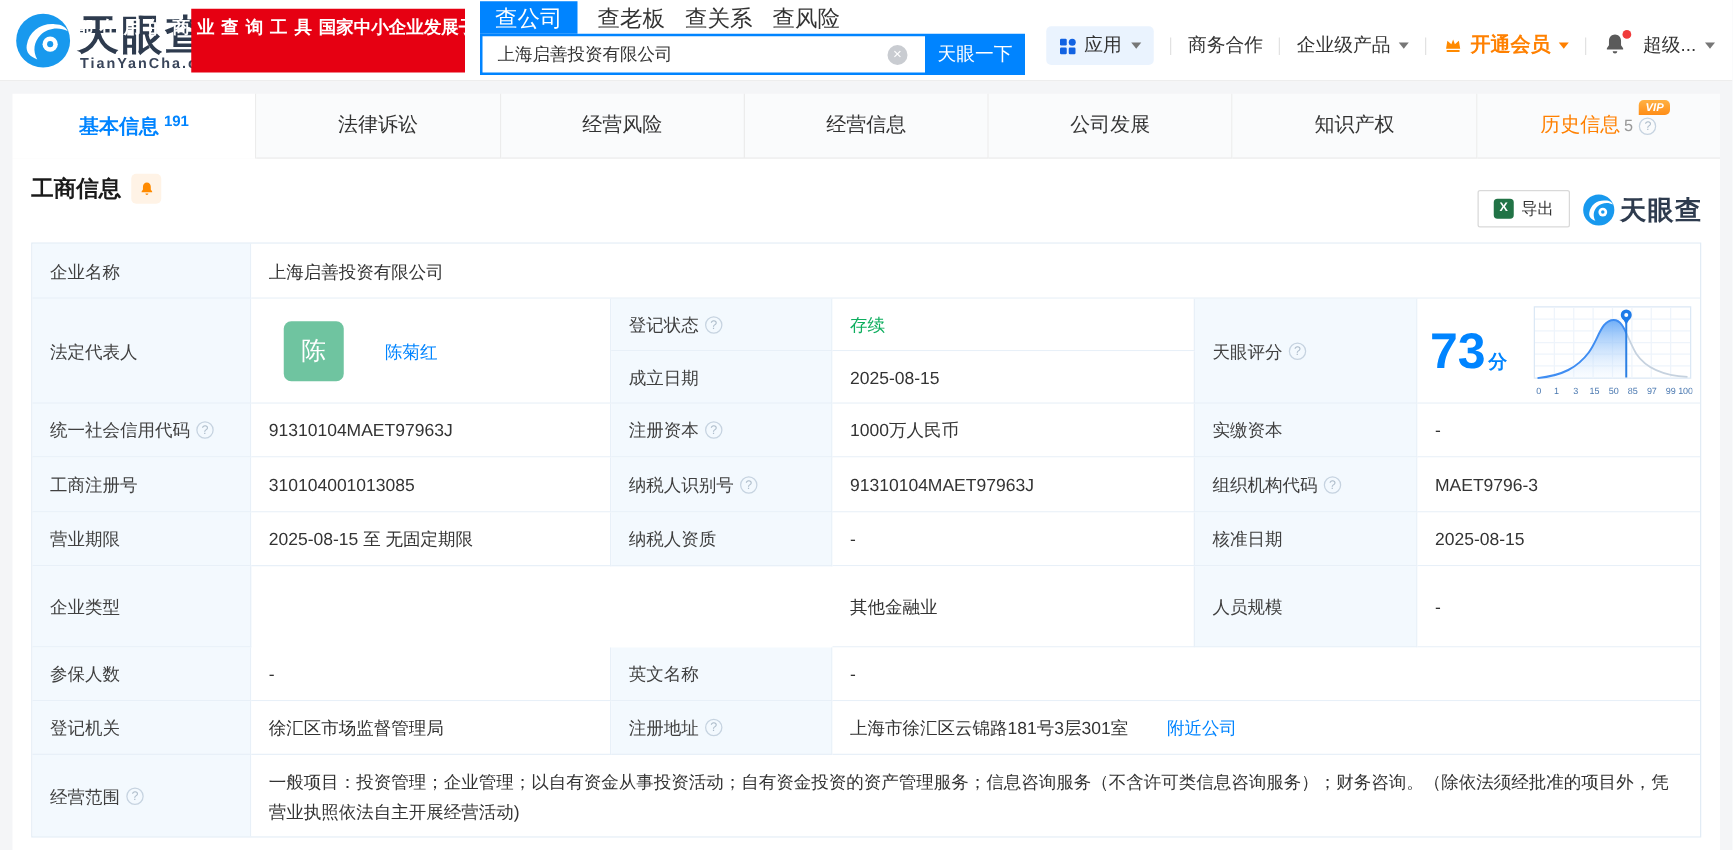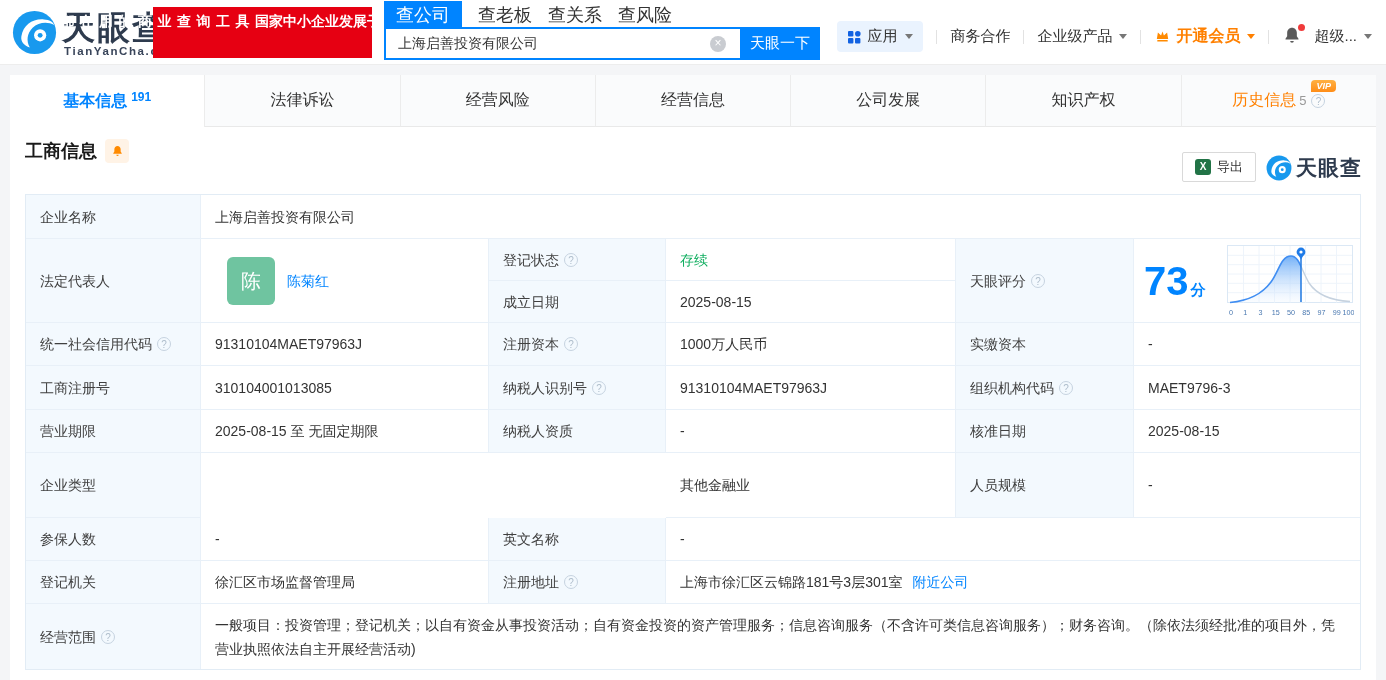--- a/index.html
+++ b/index.html
@@ -56,21 +56,21 @@
   .wm-text{font-size:21px;font-weight:bold;color:#2e3b4e;letter-spacing:1px;}
 
   
   .tbl{position:absolute;left:15px;top:67px;width:1336px;display:grid;grid-template-columns:175px 288px 177px 290px 178px 1fr;grid-template-rows:44px 42px 42px 43px 44px 43px 65px 43px 43px 65px;border:1px solid #e2ecf5;font-size:14px;background:#fff;}
   .cell{border-right:1px solid #e8f0f8;border-bottom:1px solid #e8f0f8;display:flex;align-items:center;padding:0 14px;background:#fff;color:#333;line-height:22px;}
   .lbl{background:#f3f9fe;color:#404040;}
   .nr{border-right:none;}
   .nb{border-bottom:none;}
   .q{width:14px;height:14px;min-width:14px;border:1px solid #c6d3e0;border-radius:50%;color:#aebdcb;font-size:10px;line-height:13px;text-align:center;margin-left:5px;display:inline-block;cursor:pointer;}
   .q::before{content:"?";}
-  .link{color:#0084ff;cursor:pointer;text-decoration:none;}
+  .link{color:#0084ff;cursor:pointer;text-decoration:none;margin-left:21px;}
   .green{color:#0fae5f;}
   .avatar{width:48px;height:48px;border-radius:6px;background:#6fc4a0;color:#fff;font-size:20px;display:flex;align-items:center;justify-content:center;margin-right:12px;}
   .repcell{padding-left:26px;}
   .wrapcell{align-items:center;padding-top:8px;padding-bottom:8px;}
   .score-num{color:#0084ff;font-weight:bold;font-size:40px;display:flex;align-items:flex-end;line-height:1;}
   .score-unit{font-size:15px;font-weight:bold;margin:0 0 4px 2px;}
   .scorecell{gap:10px;padding:0 6px 0 10px;}
   .scorecell svg{margin-left:auto;}
 </style>
 </head>
@@ -356,16 +356,16 @@
       </div>
     <div class="cell nr" style="grid-area:9/4/10/7;gap:10px;">
       <span>上海市徐汇区云锦路181号3层301室</span>
       <a class="link">附近公司</a>
     </div>
 
     <div class="cell lbl nb" style="grid-area:10/1;">
         <span>经营范围</span>
         <span class="q"></span>
       </div>
-    <div class="cell nr nb wrapcell" style="grid-area:10/2/11/7;line-height:24px;">一般项目：投资管理；登记机关；以自有资金从事投资活动；自有资金投资的资产管理服务；信息咨询服务（不含许可类信息咨询服务）；财务咨询。（除依法须经批准的项目外，凭营业执照依法自主开展经营活动)</div>
+    <div class="cell nr nb wrapcell" style="grid-area:10/2/11/7;line-height:24px;">一般项目：投资管理；企业管理；以自有资金从事投资活动；自有资金投资的资产管理服务；信息咨询服务（不含许可类信息咨询服务）；财务咨询。（除依法须经批准的项目外，凭营业执照依法自主开展经营活动)</div>
 
   </div>
 </div>
 
 </body></html>

